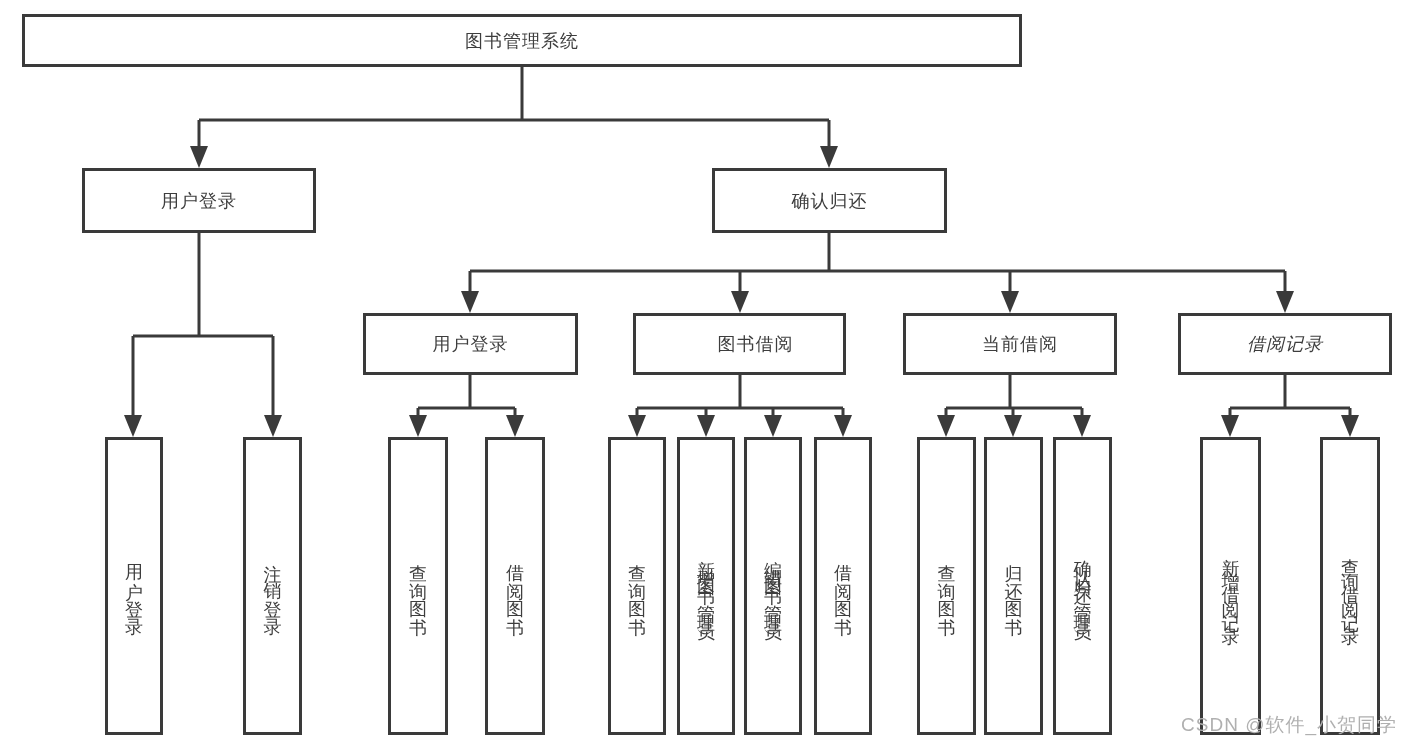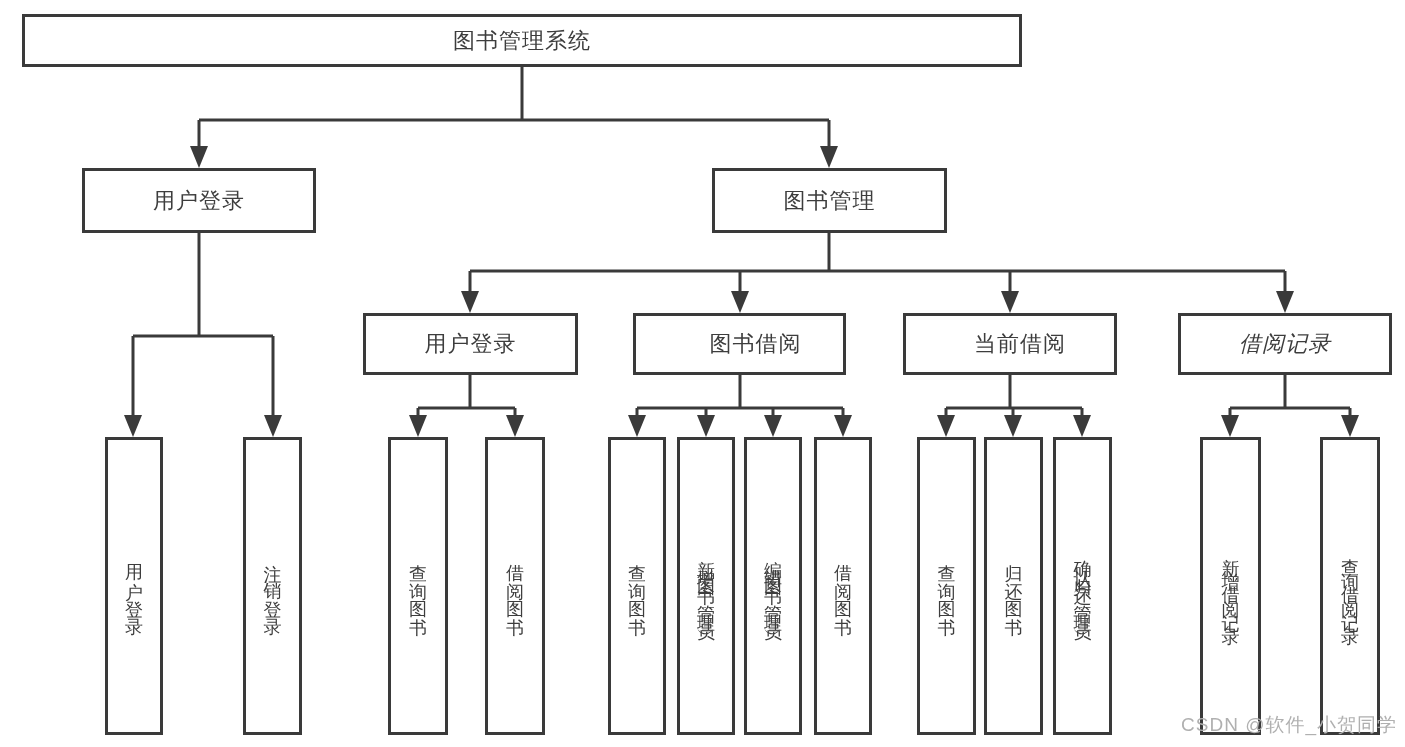--- a/index.html
+++ b/index.html
@@ -6,21 +6,21 @@
   body{
     width:1405px;height:747px;position:relative;background:#ffffff;
     font-family:"Liberation Sans","DejaVu Sans",sans-serif;
     color:#3d3d3d;overflow:hidden;
   }
   .canvas{position:absolute;inset:0;width:1405px;height:747px;}
   svg.connectors{position:absolute;left:0;top:0;}
   .node{
     position:absolute;box-sizing:border-box;background:#ffffff;
     border:3px solid #3a3a3a;display:flex;align-items:center;justify-content:center;
-    font-size:22px;letter-spacing:1px;
+    font-size:18px;letter-spacing:1px;
   }
   .leaf{
     position:absolute;box-sizing:border-box;background:#ffffff;
     border:3px solid #3a3a3a;top:437px;height:298px;
     display:flex;align-items:center;justify-content:center;
   }
   .leaf-label{
     writing-mode:vertical-rl;text-orientation:mixed;
     font-size:18px;letter-spacing:18px;white-space:nowrap;
     color:#3d3d3d;
@@ -82,21 +82,21 @@
   </svg>
 
   <div class="node" style="left:22px;top:14px;width:1000px;height:53px;">
     <span>图书管理系统</span>
   </div>
 
   <div class="node" style="left:82px;top:168px;width:234px;height:65px;">
     <span>用户登录</span>
   </div>
   <div class="node" style="left:712px;top:168px;width:235px;height:65px;">
-    <span>图书管理</span>
+    <span>确认归还</span>
   </div>
 
   <div class="node" style="left:363px;top:313px;width:215px;height:62px;">
     <span>用户登录</span>
   </div>
   <div class="node" style="left:633px;top:313px;width:213px;height:62px;padding-left:32px;">
     <span>图书借阅</span>
   </div>
   <div class="node" style="left:903px;top:313px;width:214px;height:62px;padding-left:20px;">
     <span>当前借阅</span>

